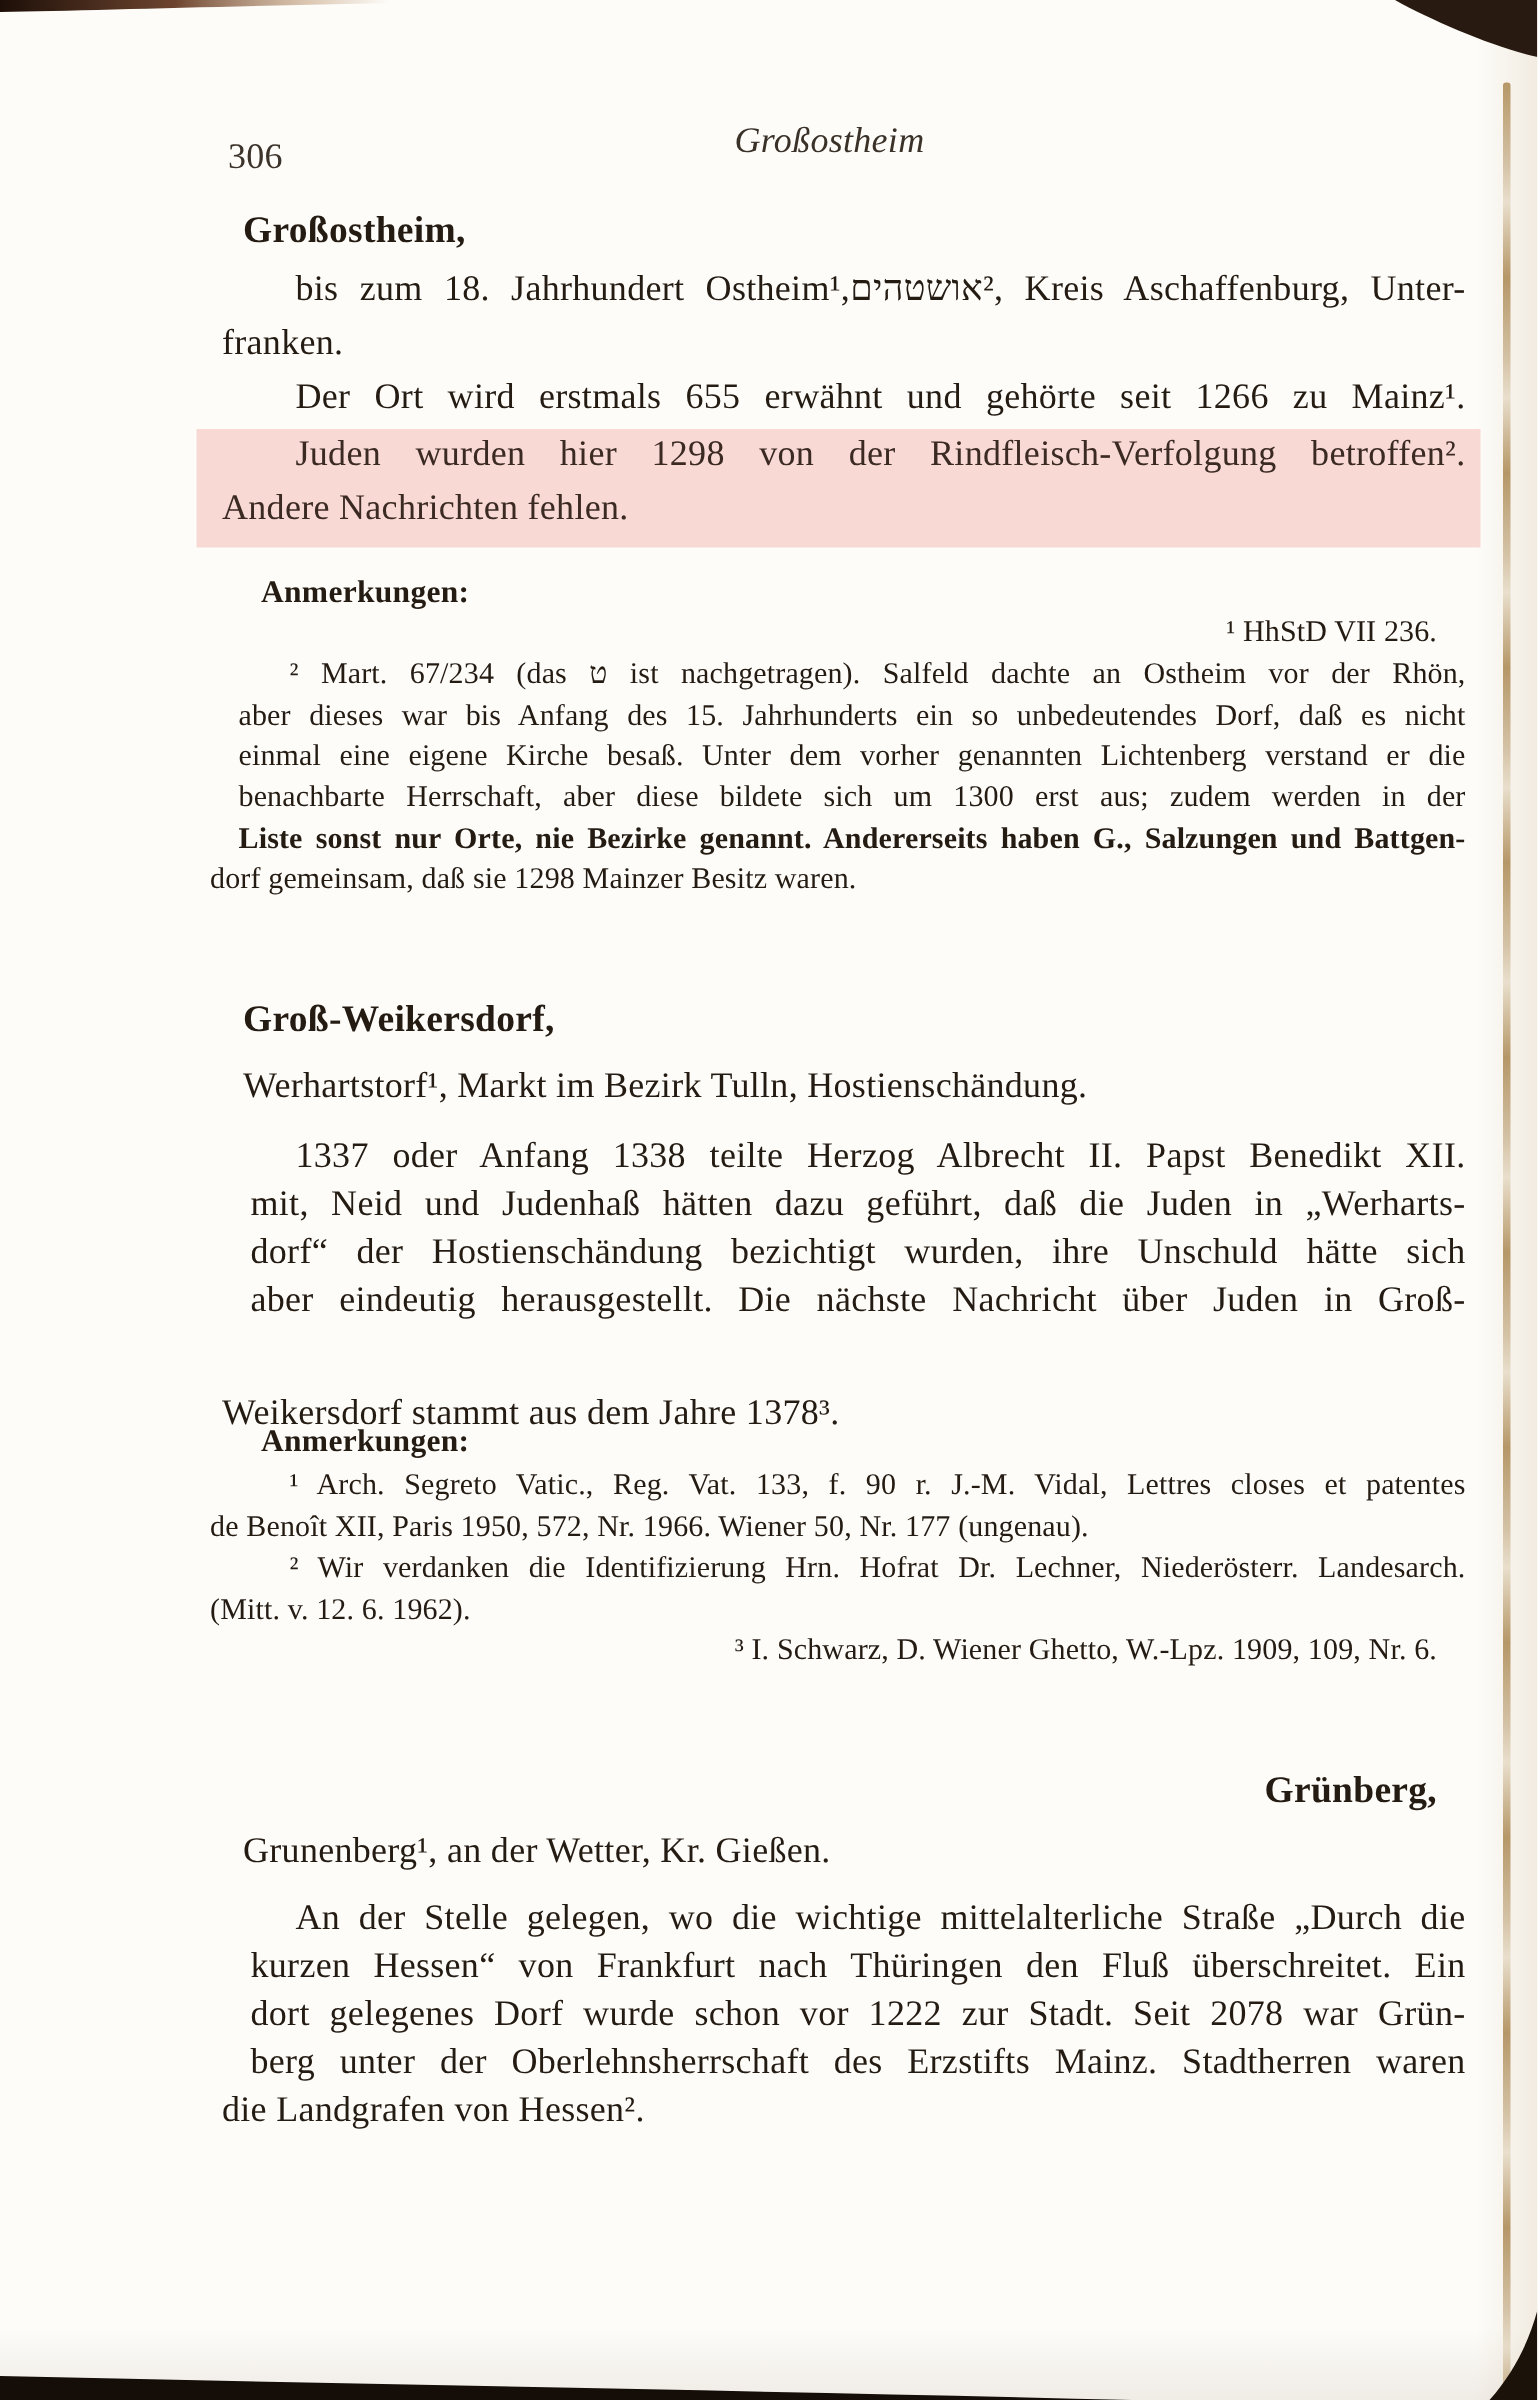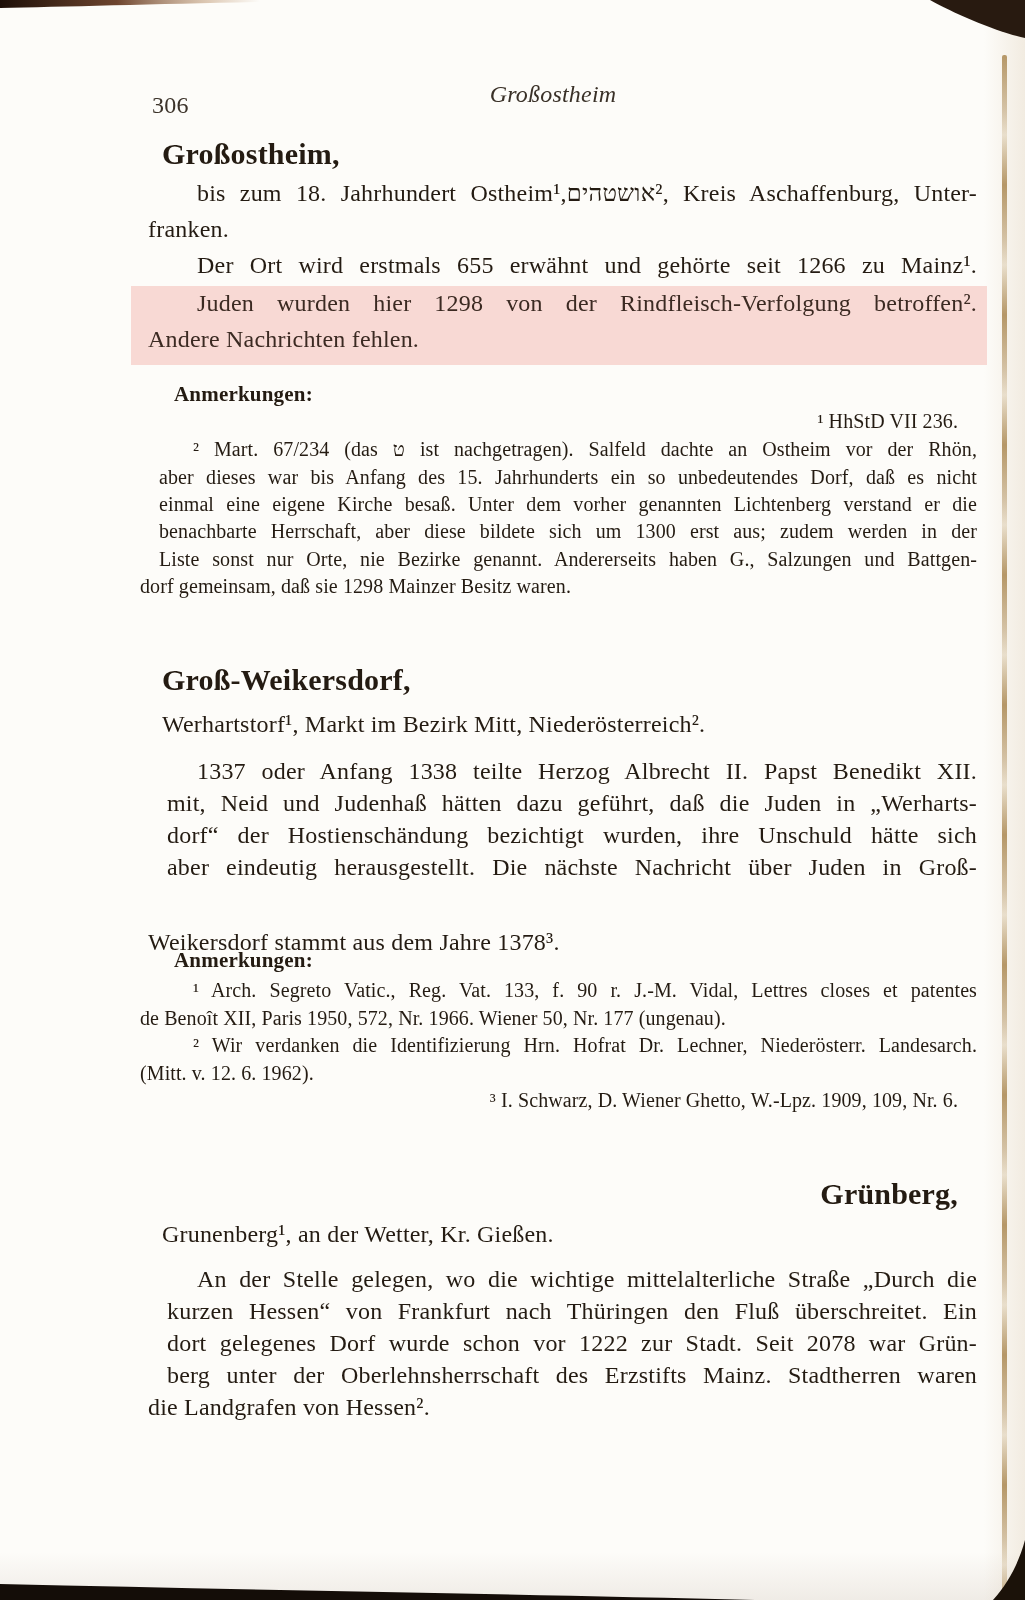--- a/index.html
+++ b/index.html
@@ -21,21 +21,21 @@
     font-size:24px;line-height:27px;
     letter-spacing:.2px;
     color:#241b12;
   }
   .j{text-align:justify;text-align-last:justify;margin-left:19px;}
   .ind{padding-left:30px;box-sizing:border-box;}
   .hind{padding-left:14px;box-sizing:border-box;}
   .i{font-style:italic;}
   .hdr{font-size:24px;text-align:center;color:#3a3128;}
   .pageno{left:152px;width:120px;font-size:24px;color:#3c332a;}
-  .heading{font-size:30px;font-weight:700;}
+  .heading{font-size:25px;font-weight:700;}
   .fn{left:140px;width:818px;font-size:20px;line-height:23px;letter-spacing:.1px;}
   .fn.ind{padding-left:34px;text-align:right;}
   .anm{font-size:21px;font-weight:700;padding-left:34px;box-sizing:border-box;left:140px;width:818px;}
   .highlight{
     position:absolute;left:131px;top:286px;width:856px;height:79px;
     background:#f8d9d4;
   }
   .hl-text{color:#3b2a22;}
   .deco{position:absolute;pointer-events:none;}
   .edge-line{
@@ -90,25 +90,25 @@
   <div class="ln j ind" style="top:252px;">Der Ort wird erstmals 655 erwähnt und gehörte seit 1266 zu Mainz¹.</div>
   <div class="ln j ind hl-text" style="top:290px;">Juden wurden hier 1298 von der Rindfleisch-Verfolgung betroffen².</div>
   <div class="ln hl-text" style="top:326px;">Andere Nachrichten fehlen.</div>
 
   <div class="ln anm" style="top:381px;">Anmerkungen:</div>
   <div class="ln fn ind" style="top:410px;">¹ HhStD VII 236.</div>
   <div class="ln fn ind j" style="top:438px;">² Mart. 67/234 (das ט ist nachgetragen). Salfeld dachte an Ostheim vor der Rhön,</div>
   <div class="ln fn j" style="top:466px;">aber dieses war bis Anfang des 15. Jahrhunderts ein so unbedeutendes Dorf, daß es nicht</div>
   <div class="ln fn j" style="top:493px;">einmal eine eigene Kirche besaß. Unter dem vorher genannten Lichtenberg verstand er die</div>
   <div class="ln fn j" style="top:520px;">benachbarte Herrschaft, aber diese bildete sich um 1300 erst aus; zudem werden in der</div>
-  <div class="ln fn j" style="top:548px;">Liste sonst nur Orte, nie Bezirke genannt. Andererseits haben G., Salzungen und Battgen-</div>
+  <div class="ln fn j" style="top:548px;font-weight:bold;">Liste sonst nur Orte, nie Bezirke genannt. Andererseits haben G., Salzungen und Battgen-</div>
   <div class="ln fn" style="top:575px;">dorf gemeinsam, daß sie 1298 Mainzer Besitz waren.</div>
 
   <div class="ln heading hind" style="top:666px;">Groß-Weikersdorf,</div>
-  <div class="ln hind" style="top:711px;">Werhartstorf¹, Markt im Bezirk Mitt, Niederösterreich².</div>
+  <div class="ln hind" style="top:711px;">Werhartstorf¹, Markt im Bezirk Tulln, Hostienschändung.</div>
   <div class="ln j ind" style="top:758px;">1337 oder Anfang 1338 teilte Herzog Albrecht II. Papst Benedikt XII.</div>
   <div class="ln j" style="top:790px;">mit, Neid und Judenhaß hätten dazu geführt, daß die Juden in „Werharts-</div>
   <div class="ln j" style="top:822px;">dorf“ der Hostienschändung bezichtigt wurden, ihre Unschuld hätte sich</div>
   <div class="ln j" style="top:854px;">aber eindeutig herausgestellt. Die nächste Nachricht über Juden in Groß-</div>
   <div class="ln" style="top:929px;">Weikersdorf stammt aus dem Jahre 1378³.</div>
 
   <div class="ln anm" style="top:947px;">Anmerkungen:</div>
   <div class="ln fn ind j" style="top:979px;">¹ Arch. Segreto Vatic., Reg. Vat. 133, f. 90 r. J.-M. Vidal, Lettres closes et patentes</div>
   <div class="ln fn" style="top:1007px;">de Benoît XII, Paris 1950, 572, Nr. 1966. Wiener 50, Nr. 177 (ungenau).</div>
   <div class="ln fn ind j" style="top:1034px;">² Wir verdanken die Identifizierung Hrn. Hofrat Dr. Lechner, Niederösterr. Landesarch.</div>

